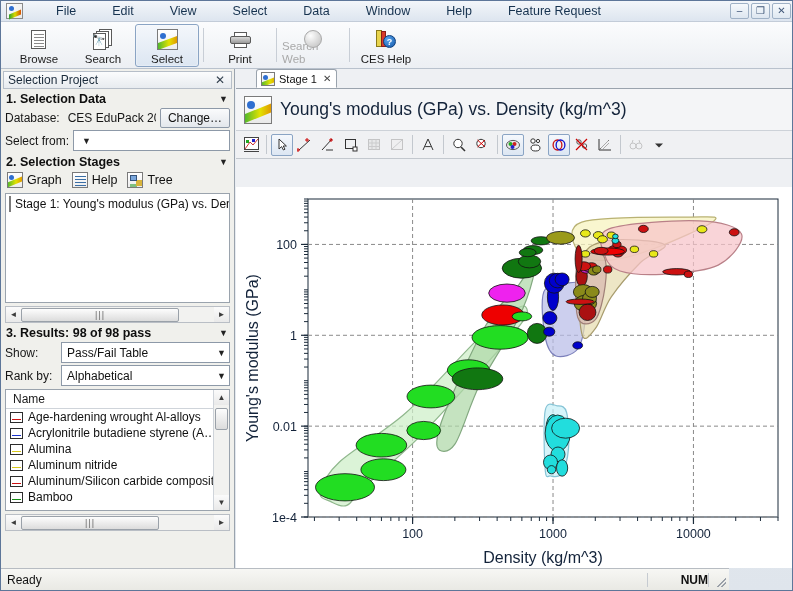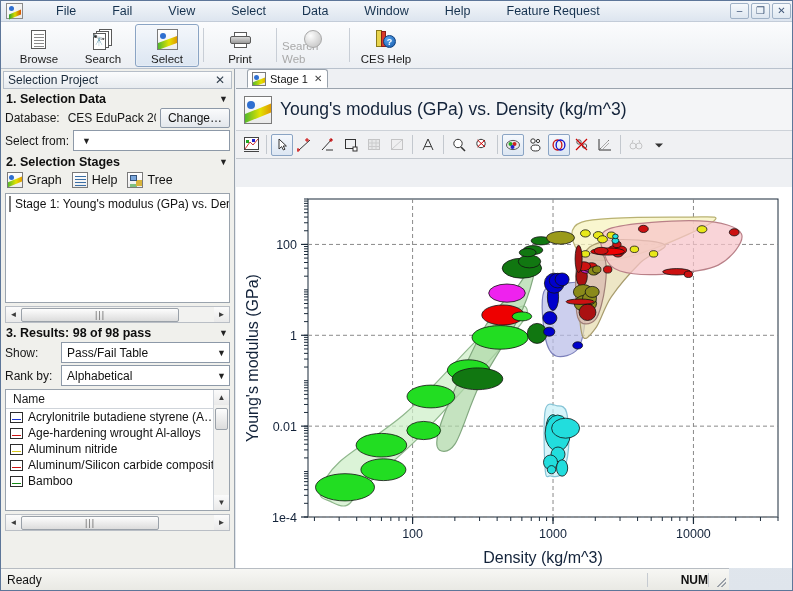--- a/index.html
+++ b/index.html
@@ -226,21 +226,21 @@
   }
   .vscroll .sp { flex: 1 1 auto; }
 
   
   .rightpanel {
     position: absolute; left: 235px; top: 68px; width: 558px; height: 499px;
     background: #eef0f3;
   }
   .tabstrip {
     height: 20px; display: flex; align-items: flex-start;
-    border-bottom: 1px solid #9aa3ad; padding-left: 11px;
+    border-bottom: 1px solid #9aa3ad; padding-left: 20px;
   }
   .tab {
     height: 19px; display: flex; align-items: center; gap: 4px;
     padding: 0 5px 0 4px; font-size: 11px; color: #111;
     background: #fff; border: 1px solid #9aa3ad; border-bottom: 1px solid #fff;
     border-radius: 3px 3px 0 0;
   }
   .tab .x { font-size: 10px; color: #444; margin-left: 2px; }
   .charttitle {
     height: 42px; display: flex; align-items: center; gap: 8px; padding-left: 8px;
@@ -293,21 +293,21 @@
   }
 </style>
 </head>
 <body>
 
 <div class="app">
 
   <div class="menubar">
     <div class="applogo"></div>
     <div class="menu-item">File</div>
-    <div class="menu-item">Fail</div>
+    <div class="menu-item">Edit</div>
     <div class="menu-item">View</div>
     <div class="menu-item">Select</div>
     <div class="menu-item">Data</div>
     <div class="menu-item">Window</div>
     <div class="menu-item">Help</div>
     <div class="menu-item">Feature Request</div>
     <div class="wincontrols">
       <div class="wbtn">–</div>
       <div class="wbtn">❐</div>
       <div class="wbtn close">✕</div>
@@ -445,26 +445,30 @@
       <span class="combo">
         <span class="cv">Alphabetical</span>
         <span class="ca">▼</span>
       </span>
     </div>
 
     <div class="results-list">
       <div class="rl-body">
         <div class="rl-head">Name</div>
         <div class="rl-row">
+          <span class="swatch" style="color:#cc1111"></span>
+          <span>Age-hardening wrought Al-alloys</span>
+        </div>
+        <div class="rl-row">
           <span class="swatch" style="color:#1a33cc"></span>
           <span>Acrylonitrile butadiene styrene (A…</span>
         </div>
         <div class="rl-row">
-          <span class="swatch" style="color:#cc1111"></span>
-          <span>Age-hardening wrought Al-alloys</span>
+          <span class="swatch" style="color:#d8c81a"></span>
+          <span>Alumina</span>
         </div>
         <div class="rl-row">
           <span class="swatch" style="color:#d8c81a"></span>
           <span>Aluminum nitride</span>
         </div>
         <div class="rl-row">
           <span class="swatch" style="color:#cc1111"></span>
           <span>Aluminum/Silicon carbide composite</span>
         </div>
         <div class="rl-row">

